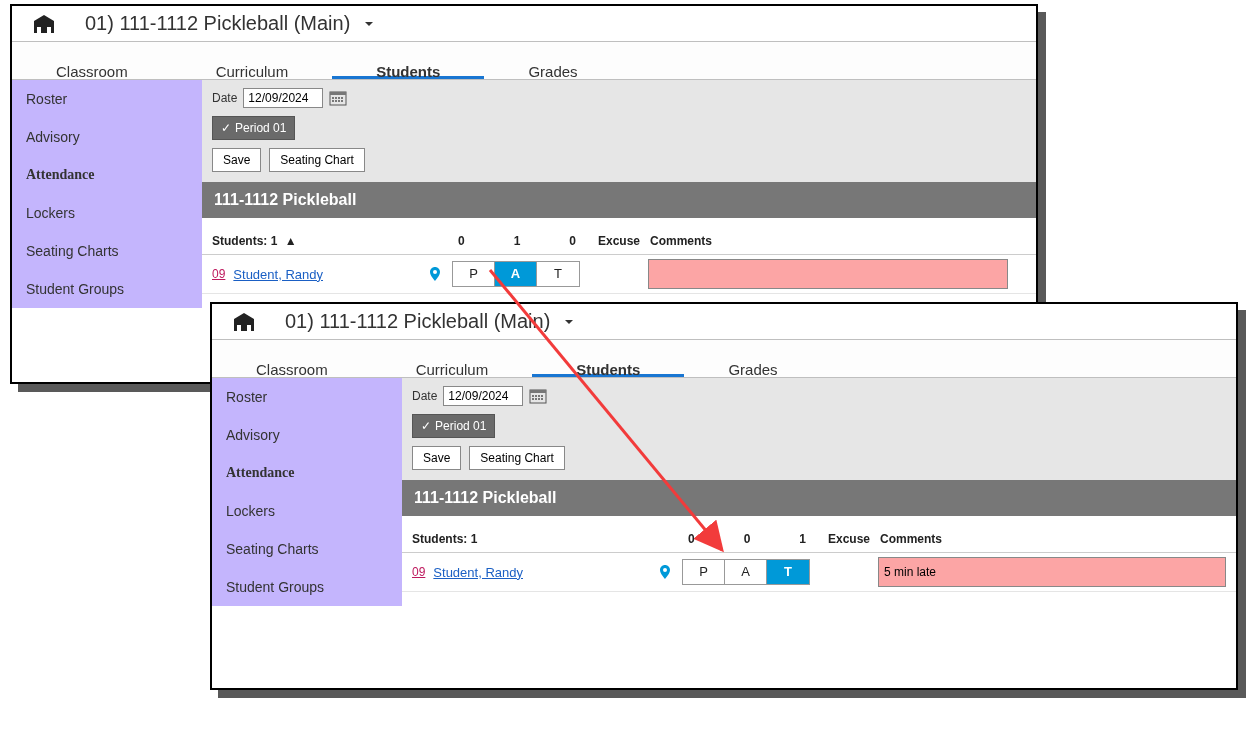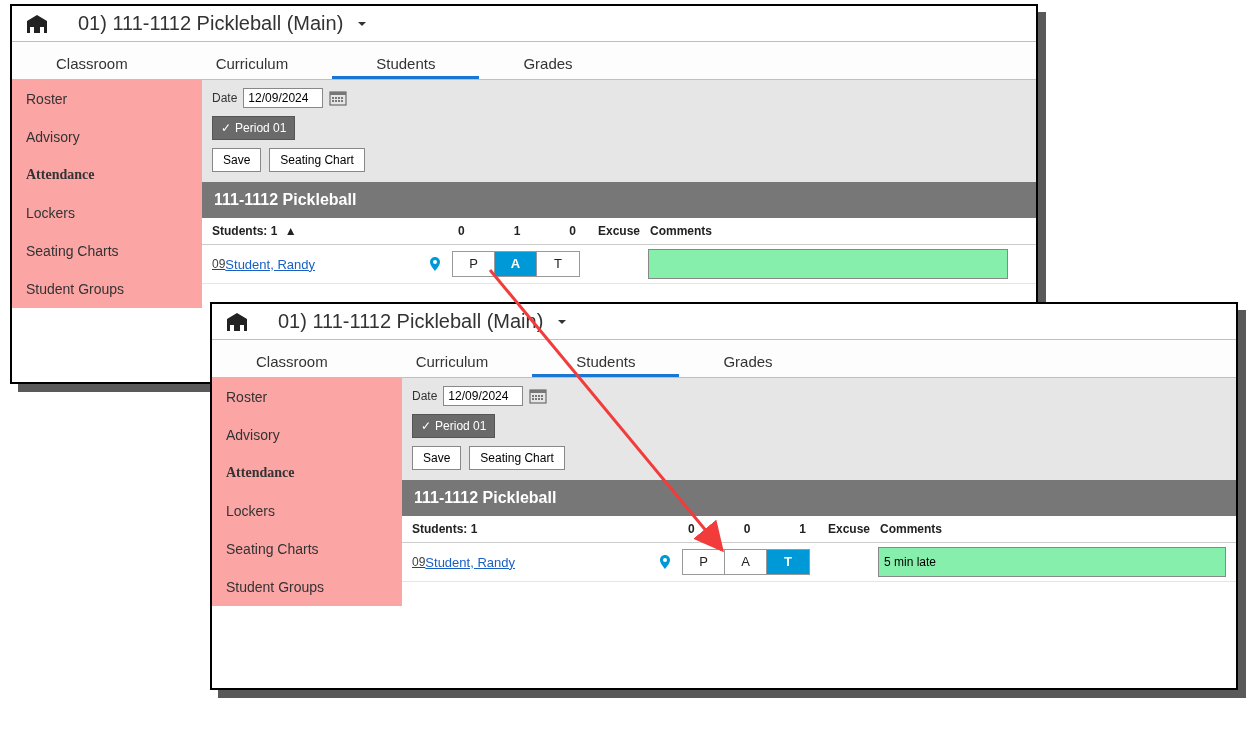--- a/index.html
+++ b/index.html
@@ -12,62 +12,62 @@
     --light-panel:#f7f7f7;
     --text:#222;
     --link:#1a5fc4;
   }
   *{box-sizing:border-box;font-family:Arial,Helvetica,sans-serif;}
   body{margin:0;background:#fff;width:1260px;height:736px;position:relative;color:var(--text);}
   .window{position:absolute;background:#fff;border:2px solid #000;box-shadow:8px 8px 0 rgba(0,0,0,.65);}
   .win1{left:10px;top:4px;width:1028px;height:380px;}
   .win2{left:210px;top:302px;width:1028px;height:388px;}
 
-  .titlebar{display:flex;align-items:center;padding:6px 12px;border-bottom:1px solid var(--border);}
+  .titlebar{display:flex;align-items:center;padding:6px 19px;border-bottom:1px solid var(--border);}
   .titlebar .school-icon{width:26px;height:22px;margin-right:28px;}
   .titlebar .title{font-size:20px;color:#333;font-weight:400;}
   .titlebar .dd{margin-left:14px;display:inline-block;color:#333;}
 
   .tabs{display:flex;align-items:flex-end;height:38px;border-bottom:1px solid var(--border);background:#fdfdfd;}
-  .tab{padding:4px 44px;height:38px;line-height:38px;font-size:15px;color:#333;cursor:pointer;}
-  .tab.active{font-weight:400;border-bottom:3px solid var(--tab-blue);}
+  .tab{padding:12px 44px;height:38px;line-height:38px;font-size:15px;color:#333;cursor:pointer;}
+  .tab.active{font-weight:700;border-bottom:3px solid var(--tab-blue);}
 
   .body{display:flex;align-items:stretch;}
-  .sidebar{width:190px;background:#fca5a5;min-height:200px;}
+  .sidebar{width:190px;background:#c4b5fd;min-height:200px;}
   .sidebar .item{padding:11px 14px;font-size:14px;color:#333;cursor:pointer;}
   .sidebar .item.active{font-weight:700;font-family:Liberation Serif, serif;}
 
   .content{flex:1;}
   .toolbar{background:var(--panel-bg);padding:8px 10px 10px 10px;display:flex;flex-wrap:wrap;gap:8px;align-items:center;flex-direction:column;}
   .toolbar .row1{display:flex;align-items:center;gap:6px;width:100%;}
   .toolbar label{font-size:12px;color:#333;}
   .date-input{border:1px solid #888;font-size:12px;padding:2px 4px;width:80px;background:#fff;}
   .cal-icon{width:18px;height:16px;}
   .period-btn{background:#6a6a6a;color:#fff;border:1px solid #555;font-size:12px;padding:4px 8px;display:inline-flex;align-items:center;gap:4px;cursor:pointer;}
   .period-btn .chk{font-size:12px;}
   .small-btn{background:#fff;border:1px solid #888;font-size:12px;padding:4px 10px;cursor:pointer;}
 
   .class-bar{background:var(--gray-bar);color:#fff;font-size:16px;font-weight:700;padding:9px 12px;}
 
-  .tbl-head{display:flex;align-items:center;font-size:12px;font-weight:700;padding:6px 8px 6px 10px;border-bottom:1px solid #ccc;}
+  .tbl-head{display:flex;align-items:center;font-size:12px;font-weight:700;padding:6px 8px 6px 10px;border-bottom:1px solid #ccc;margin-top:10px;}
   .col-students{width:200px;}
   .col-pat{width:130px;display:flex;justify-content:space-between;padding:0 6px;}
   .col-excuse{width:52px;margin-left:16px;}
   .col-comments{flex:1;}
   .gap{width:40px;}
 
   .tbl-row{display:flex;align-items:center;font-size:13px;padding:4px 10px;border-bottom:1px solid #e5e5e5;}
-  .tbl-row .num{color:#404040;font-size:12px;text-decoration:underline;}
+  .tbl-row .num{color:#be185d;margin-right:8px;font-size:12px;text-decoration:underline;}
   .tbl-row .student{color:var(--link);cursor:pointer;text-decoration:underline;}
   .loc-icon{width:14px;height:14px;color:#0099d8;flex:0 0 14px;margin-right:10px;}
   .pat{display:flex;border:1px solid #999;}
   .pat .pb{width:42px;height:24px;line-height:24px;text-align:center;font-size:13px;border-right:1px solid #999;background:#fff;cursor:pointer;}
   .pat .pb:last-child{border-right:none;}
   .pat .pb.sel{background:var(--btn-blue);color:#fff;font-weight:700;}
-  .comment-input{flex:1;max-width:360px;border:1px solid #888;font-size:12px;padding:14px 5px;height:14px;background:#86efac;}
+  .comment-input{flex:1;max-width:360px;border:1px solid #888;font-size:12px;padding:14px 5px;height:14px;background:#fca5a5;}
 
   svg{display:block;}
   .sort-up{margin-left:4px;}
   .arrow-annotation{position:absolute;pointer-events:none;z-index:50;}
 </style>
 </head>
 <body>
 
 <div class="window win1">
   <div class="titlebar">

